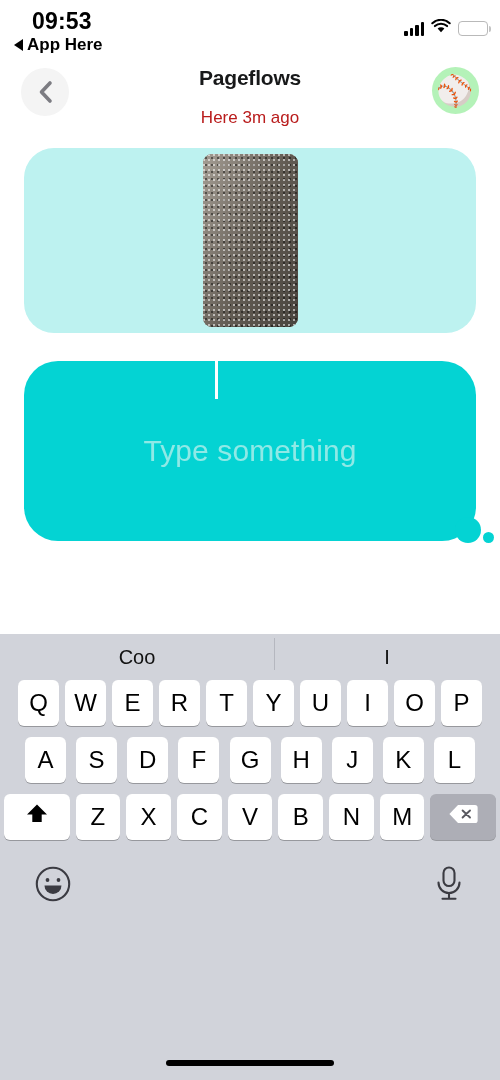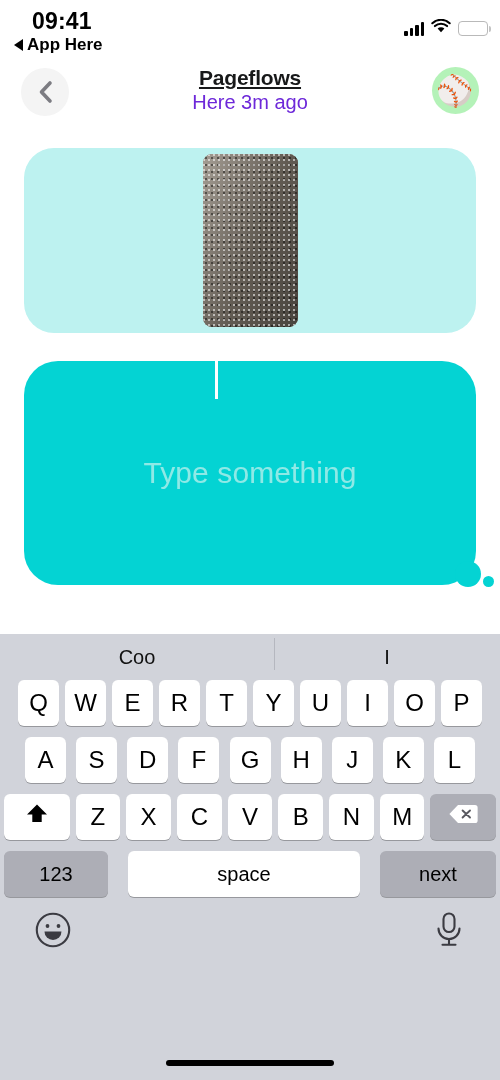--- a/index.html
+++ b/index.html
@@ -64,24 +64,24 @@
     background:#f4f4f4;
     display:flex;align-items:center;justify-content:center;
     cursor:pointer;
   }
   .nav-back svg{display:block}
   .nav-titles{
     position:absolute; left:0; right:0; top:8px;
     text-align:center; pointer-events:none;
   }
   .nav-title{
-    font-size:21px;font-weight:bold;color:#18191a;letter-spacing:-0.2px;text-decoration:underline;
+    font-size:21px;font-weight:bold;color:#18191a;letter-spacing:-0.2px;
   }
   .nav-sub{
-    font-size:20px;color:#6d28d9;margin-top:1px;
+    font-size:17px;color:#b91c1c;margin-top:18px;
   }
   .nav-avatar{
     position:absolute; right:21px; top:9px;
     width:47px;height:47px;border-radius:50%;
     background:#b4f2b8;
     display:flex;align-items:center;justify-content:center;
     font-size:30px; line-height:1;
     cursor:pointer; overflow:hidden;
   }
 
@@ -113,21 +113,21 @@
     background-image:
       radial-gradient(circle at 1px 1px, rgba(255,255,255,.55) 0.9px, transparent 1.1px),
       radial-gradient(circle at 3px 4px, rgba(0,0,0,.45) 0.9px, transparent 1.1px),
       linear-gradient(110deg, rgba(255,255,255,.22) 0%, rgba(0,0,0,.30) 55%, rgba(0,0,0,.48) 100%);
     background-size:5px 5px, 6px 7px, 100% 100%;
   }
 
   .bubble-out-wrap{ position:relative; width:452px; }
   .bubble-out{
     position:relative;
-    width:452px; height:224px;
+    width:452px; height:180px;
     background:#04d3d3;
     border-radius:34px;
     display:flex; align-items:center; justify-content:center;
   }
   .bubble-out::after{
     content:"";
     position:absolute; right:-5px; bottom:-2px;
     width:26px;height:26px;border-radius:50%;
     background:#04d3d3;
   }
@@ -222,21 +222,21 @@
   }
   .home-ind{
     position:absolute; bottom:14px; left:50%; transform:translateX(-50%);
     width:168px;height:6px;border-radius:3px;background:#000;
   }
 </style>
 </head>
 <body>
 
 <div class="statusbar">
-  <div class="status-time">09:41</div>
+  <div class="status-time">09:53</div>
   <div class="status-back">
     <span class="tri"></span>
     <span>App Here</span>
   </div>
   <div class="status-right">
     <span class="sig">
         <i></i>
         <i></i>
         <i></i>
         <i></i>
@@ -407,25 +407,20 @@
     <div class="key del">
       <span>
         <svg width="30" height="22" viewBox="0 0 30 22">
           <path d="M10 2 h17 a2.6 2.6 0 0 1 2.6 2.6 v12.8 A2.6 2.6 0 0 1 27 20 H10 L1.4 11 Z" fill="#fff"></path>
           <path d="M14.6 7.5 l7.4 7 M22 7.5 l-7.4 7" stroke="#58585f" stroke-width="1.9" stroke-linecap="round"></path>
         </svg>
       </span>
     </div>
   </div>
 
-  <div class="krow r4">
-    <div class="key fn num">123</div>
-    <div class="key space">space</div>
-    <div class="key fn next">next</div>
-  </div>
 
   <div class="kbbottom">
     <span>
       <svg width="38" height="38" viewBox="0 0 38 38">
         <circle cx="19" cy="19" r="16.2" stroke="#3b3b42" stroke-width="2.1" fill="none"></circle>
         <circle cx="13.5" cy="15" r="1.9" fill="#3b3b42"></circle>
         <circle cx="24.5" cy="15" r="1.9" fill="#3b3b42"></circle>
         <path d="M10.5 20.5 h17 a8.5 8.5 0 0 1 -17 0 Z" fill="#3b3b42"></path>
       </svg>
     </span>

